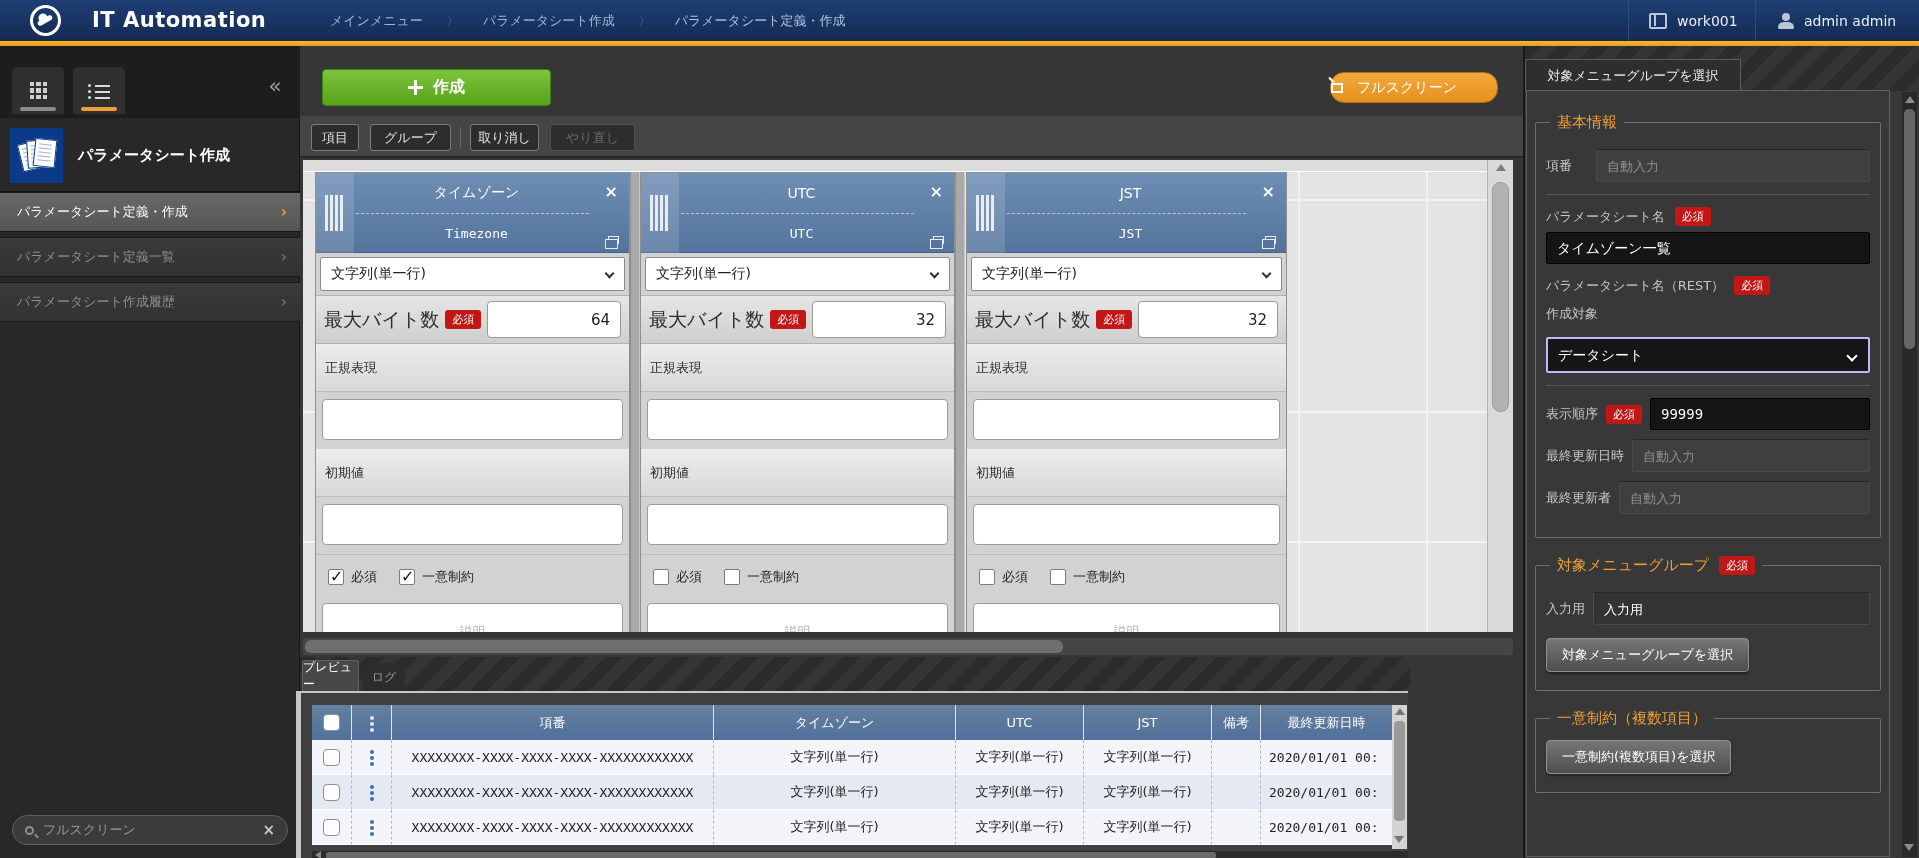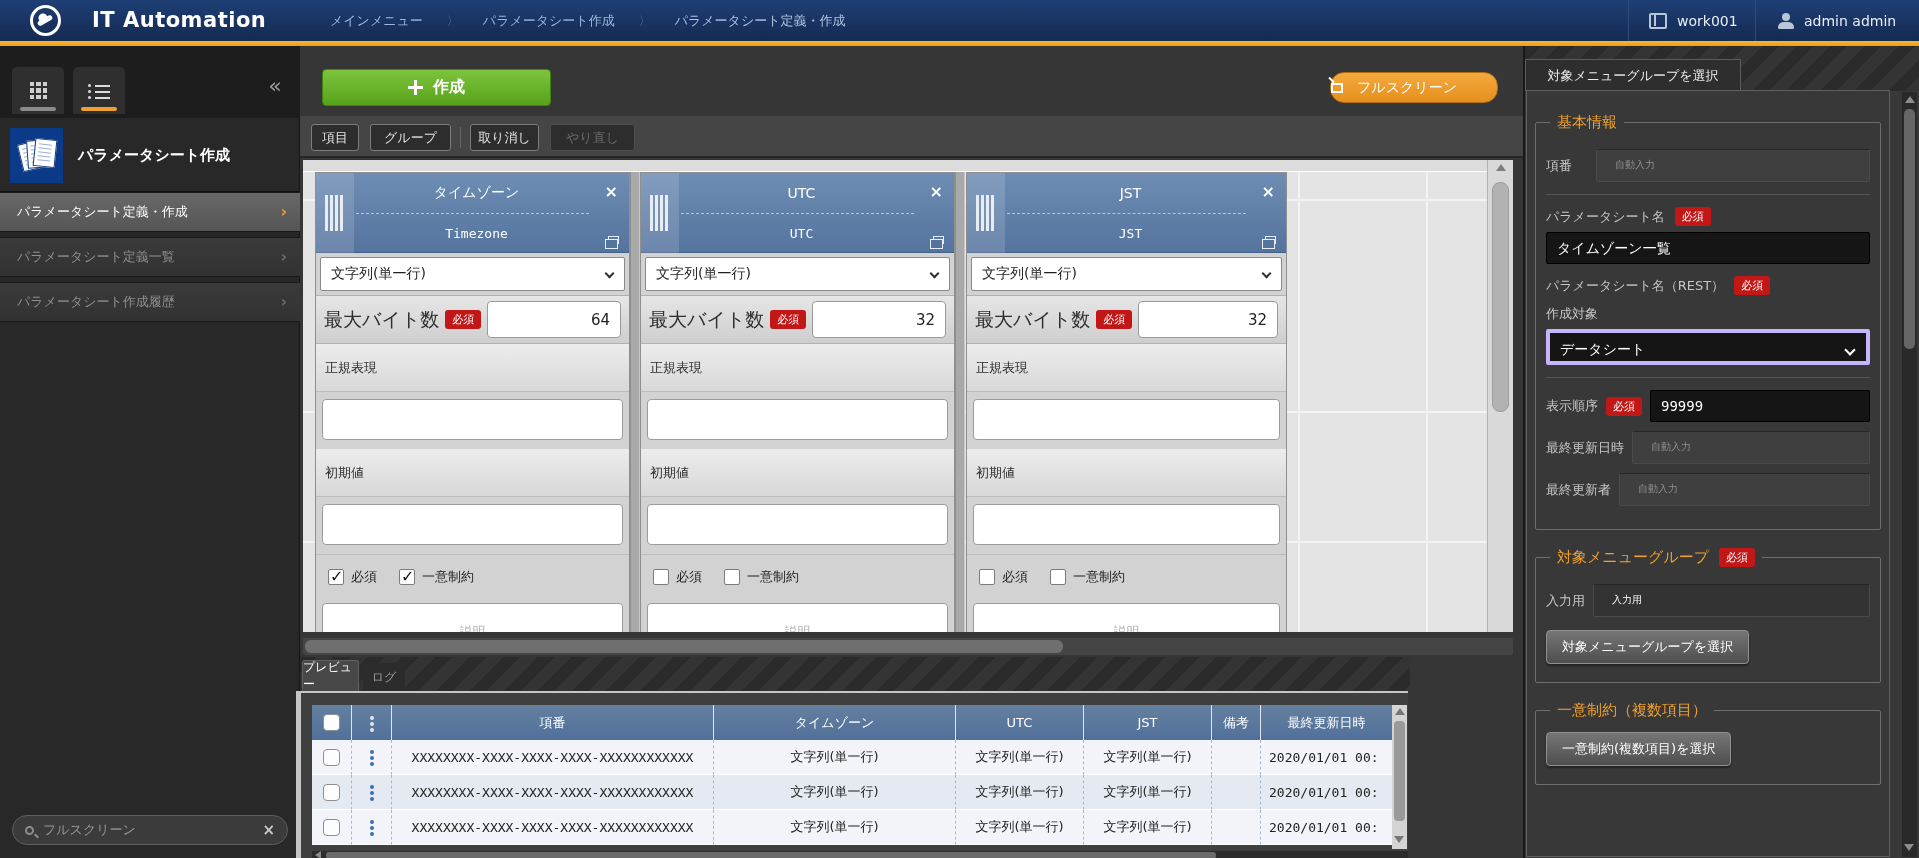--- a/index.html
+++ b/index.html
@@ -62,24 +62,24 @@
 .rp-frame{left:1px;top:44px;width:364px;height:767px;border:1px solid #606060;background:#383838;overflow:hidden;padding:12px 6px 0 6px}
 .rp-scroll{left:377px;top:46px;width:15px;height:765px;background:#292929}
 .tri-up{width:0;height:0;border-left:5px solid transparent;border-right:5px solid transparent;border-bottom:7px solid #8c8c8c;margin:4px auto}
 .tri-dn{width:0;height:0;border-left:5px solid transparent;border-right:5px solid transparent;border-top:7px solid #8c8c8c;margin:4px auto}
 .rp-thumb{position:absolute;left:2px;top:17px;width:11px;height:240px;background:#666;border-radius:5px}
 fieldset{border:1px solid #6e6e6e;border-radius:2px;margin:10px 2px 18px 2px;padding:8px 8px 14px 8px}
 legend{color:#f0a030;font-size:15px;padding:0 7px;margin-left:6px;display:flex;gap:10px;align-items:center}
 .lbl{color:#c6c6c6;font-size:13px}
 .frow{display:flex;align-items:center;gap:8px;margin:9px 2px}
 .fcol{margin:10px 2px 6px 2px;display:flex;align-items:center;gap:10px}
-.in-gray{background:#3f3f3f;border:1px solid #4a4a4a;border-top-color:#262626;color:#8f8f8f;font-size:10px;padding:8px 18px;border-radius:2px;flex:1;height:33px}
+.in-gray{background:#3f3f3f;border:1px solid #4a4a4a;border-top-color:#262626;color:#8f8f8f;font-size:13px;padding:8px 10px;border-radius:2px;flex:1;height:33px}
 .in-dark{background:#151515;border:1px solid #000;color:#fff;font-size:14px;padding:7px 10px;border-radius:2px;height:32px}
 .in-dark.block{margin:6px 2px 12px 2px}
-.sel-dark{position:relative;background:#151515;border:4px solid #c4b5fd;color:#fff;font-size:14px;padding:8px 10px;border-radius:2px;height:36px;margin:6px 2px 4px 2px;cursor:pointer}
+.sel-dark{position:relative;background:#151515;border:2px solid #c4b5fd;color:#fff;font-size:14px;padding:8px 10px;border-radius:2px;height:36px;margin:14px 2px 4px 2px;cursor:pointer}
 .sel-caret{position:absolute;right:12px;top:13px;width:8px;height:8px;border-left:2px solid #fff;border-bottom:2px solid #fff;transform:rotate(-45deg)}
 .badge{background:#c21717;color:#fff;font-size:11px;border-radius:3px;padding:2px 7px;white-space:nowrap}
 .hline{border:none;border-top:1px solid #555;margin:12px 2px}
 .gbtn{display:inline-block;background:linear-gradient(#767676,#4e4e4e);border:1px solid #909090;border-radius:4px;color:#fff;font-size:13px;padding:7px 15px;margin:4px 2px;box-shadow:0 2px 2px rgba(0,0,0,.4);cursor:pointer}
 .mono{font-family:"DejaVu Sans Mono","Liberation Mono",monospace}
 
 .main{left:300px;top:46px;width:1223px;height:812px;background:#363636}
 .btn-create{left:22px;top:23px;width:229px;height:37px;background:linear-gradient(#7cc53b,#57a31c);border:1px solid #3f8410;border-radius:4px;color:#fff;font-size:16px;font-weight:bold;display:flex;align-items:center;justify-content:center;gap:10px;cursor:pointer}
 .plus{width:15px;height:15px;position:relative}
 .plus::before{content:"";position:absolute;left:6px;top:0;width:3px;height:15px;background:#fff}

